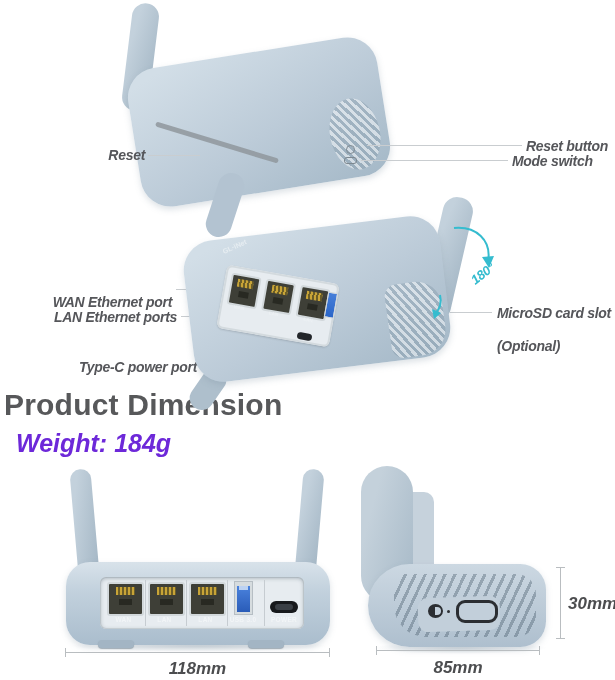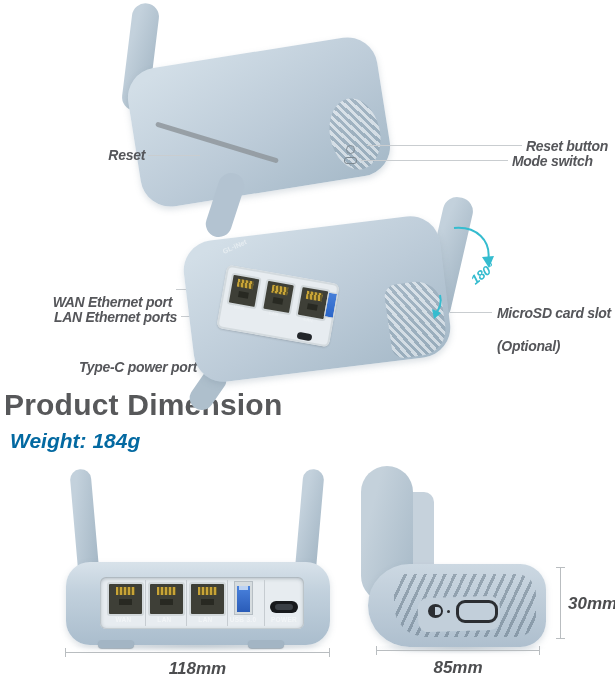--- a/index.html
+++ b/index.html
@@ -48,22 +48,22 @@
   .dim-label{
     position:absolute;font-style:italic;font-weight:700;font-size:17px;
     color:#4c4d4f;text-align:center;white-space:nowrap;
   }
   .accent{color:#35bccf;}
   #page-title{
     position:absolute;left:4px;top:388px;font-size:30px;font-weight:700;
     color:#57585a;letter-spacing:.2px;
   }
   #weight-note{
-    position:absolute;left:10px;top:429px;font-size:21px;font-style:italic;
-    font-weight:600;color:#0369a1;
+    position:absolute;left:16px;top:429px;font-size:25px;font-style:italic;
+    font-weight:600;color:#6d28d9;
   }
   .tiny-label{position:absolute;color:#eef2f5;font-size:4.5px;font-weight:700;
     text-align:center;opacity:.85;white-space:nowrap;}
   .foot{position:absolute;background:#a3b5c4;border-radius:4px;box-shadow:0 1px 1px rgba(90,110,125,.5);}
   .ground-shadow{position:absolute;background:radial-gradient(ellipse at center,rgba(140,158,172,.35),rgba(140,158,172,0) 70%);}
 </style>
 </head>
 <body>
 
 <div id="stage">

